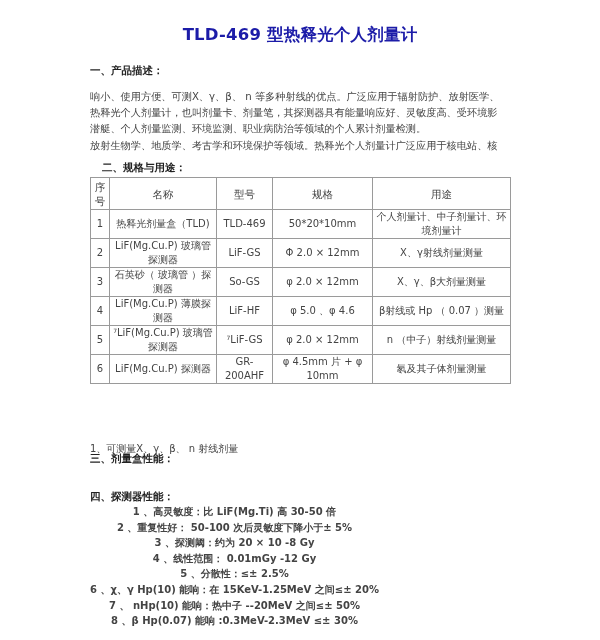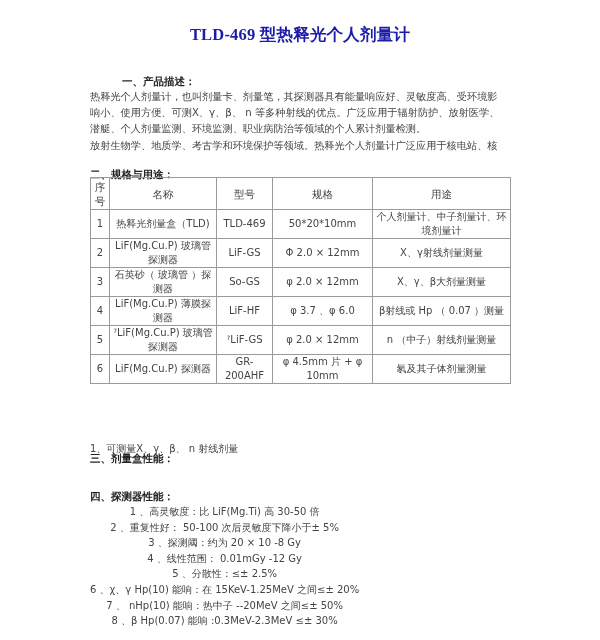--- a/index.html
+++ b/index.html
@@ -1,46 +1,46 @@
 <!DOCTYPE html>
 <html><head>
 <meta charset="utf-8">
 <style>
   html, body { margin: 0; padding: 0; background: #ffffff; }
   body { width: 600px; height: 640px; position: relative; overflow: hidden;
          font-family: "DejaVu Sans", "Liberation Sans", sans-serif; color: #333333; }
   .title { position: absolute; top: 24px; left: 0; width: 600px; text-align: center;
-           font-size: 16.5px; font-weight: bold; color: #1c1ca8; letter-spacing: 0.2px; font-family: Liberation Serif, serif; }
+           font-size: 16.5px; font-weight: bold; color: #1c1ca8; letter-spacing: 0.2px; }
   .section-head { position: absolute; left: 90px; font-size: 10.5px; font-weight: bold; color: #222; }
   .para { position: absolute; left: 90px; width: 420px; font-size: 10.2px; line-height: 16.2px; color: #444; }
   .para div { white-space: nowrap; }
   table.spec { position: absolute; left: 90px; top: 177px; width: 420px; border-collapse: collapse;
                table-layout: fixed; font-size: 10px; color: #444; }
   table.spec td { border: 1px solid #9a9a9a; text-align: center; vertical-align: middle;
                   padding: 0 1px; line-height: 14px; overflow: hidden; }
   table.spec tr.hdr td { height: 31px; font-size: 10.5px; }
   table.spec tr.row td { height: 28px; }
   .list { position: absolute; left: 90px; font-size: 10px; line-height: 15.6px; color: #444; }
   .list div { white-space: nowrap; text-align: center; }
   sup { font-size: 6px; vertical-align: top; position: relative; top: -2px; }
 </style>
 </head>
 <body>
 
 <div class="title">TLD-469 型热释光个人剂量计</div>
 
-<div class="section-head" style="top:75px;margin-left:32px;">一、产品描述：</div>
+<div class="section-head" style="top:64px;">一、产品描述：</div>
 <div class="para" style="top:89px;">
+  <div>响小、使用方便、可测X、γ、β、 n 等多种射线的优点。广泛应用于辐射防护、放射医学、</div>
   <div>热释光个人剂量计，也叫剂量卡、剂量笔，其探测器具有能量响应好、灵敏度高、受环境影</div>
-  <div>响小、使用方便、可测X、γ、β、 n 等多种射线的优点。广泛应用于辐射防护、放射医学、</div>
   <div>潜艇、个人剂量监测、环境监测、职业病防治等领域的个人累计剂量检测。</div>
   <div>放射生物学、地质学、考古学和环境保护等领域。热释光个人剂量计广泛应用于核电站、核</div>
 </div>
 
-<div class="section-head" style="top:168px;">二、规格与用途：</div>
+<div class="section-head" style="top:161px;margin-left:12px;">二、规格与用途：</div>
 <table class="spec">
   <colgroup>
     <col style="width:19px">
       <col style="width:107px">
       <col style="width:56px">
       <col style="width:100px">
       <col style="width:138px">
   </colgroup>
   <tbody>
       <tr class="hdr">
@@ -68,21 +68,21 @@
     <td>3</td>
     <td>石英砂（ 玻璃管 ）探测器</td>
     <td>So-GS</td>
     <td>φ 2.0 × 12mm</td>
     <td>X、γ、β大剂量测量</td>
   </tr>
   <tr class="row">
     <td>4</td>
     <td>LiF(Mg.Cu.P) 薄膜探测器</td>
     <td>LiF-HF</td>
-    <td>φ 3.7 、φ 6.0</td>
+    <td>φ 5.0 、φ 4.6</td>
     <td>β射线或 Hp （ 0.07 ）测量</td>
   </tr>
   <tr class="row">
     <td>5</td>
     <td><sup>7</sup><span>LiF(Mg.Cu.P) 玻璃管探测器</span></td>
     <td><sup>7</sup><span>LiF-GS</span></td>
     <td>φ 2.0 × 12mm</td>
     <td>n （中子）射线剂量测量</td>
   </tr>
   <tr class="row">
@@ -94,21 +94,21 @@
   </tr>
 </tbody>
   </table>
 
 <div class="section-head" style="top:452px;">三、剂量盒性能：</div>
 <div class="list" style="top:441px;">
   <div>1、可测量X、γ、β、 n 射线剂量</div>
 </div>
 
 <div class="section-head" style="top:490px;">四、探测器性能：</div>
-<div class="list" style="top:504px;">
+<div class="list" style="top:504px;font-weight:bold;">
   <div>1 、高灵敏度：比 LiF(Mg.Ti) 高 30-50 倍</div>
   <div>2 、重复性好： 50-100 次后灵敏度下降小于± 5%</div>
   <div>3 、探测阈：约为 20 × 10 -8 Gy</div>
   <div>4 、线性范围： 0.01mGy -12 Gy</div>
   <div>5 、分散性：≤± 2.5%</div>
   <div>6 、χ、γ Hp(10) 能响：在 15KeV-1.25MeV 之间≤± 20%</div>
   <div>7 、 nHp(10) 能响：热中子 --20MeV 之间≤± 50%</div>
   <div>8 、β Hp(0.07) 能响 :0.3MeV-2.3MeV ≤± 30%</div>
 </div>
 

